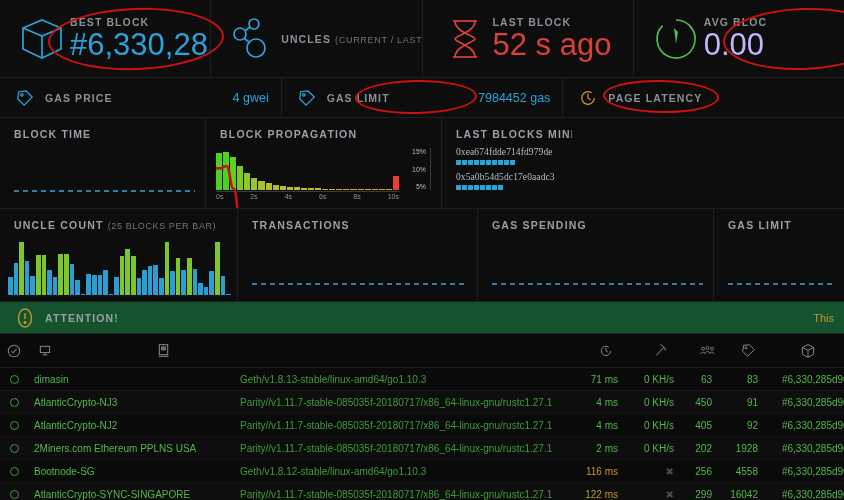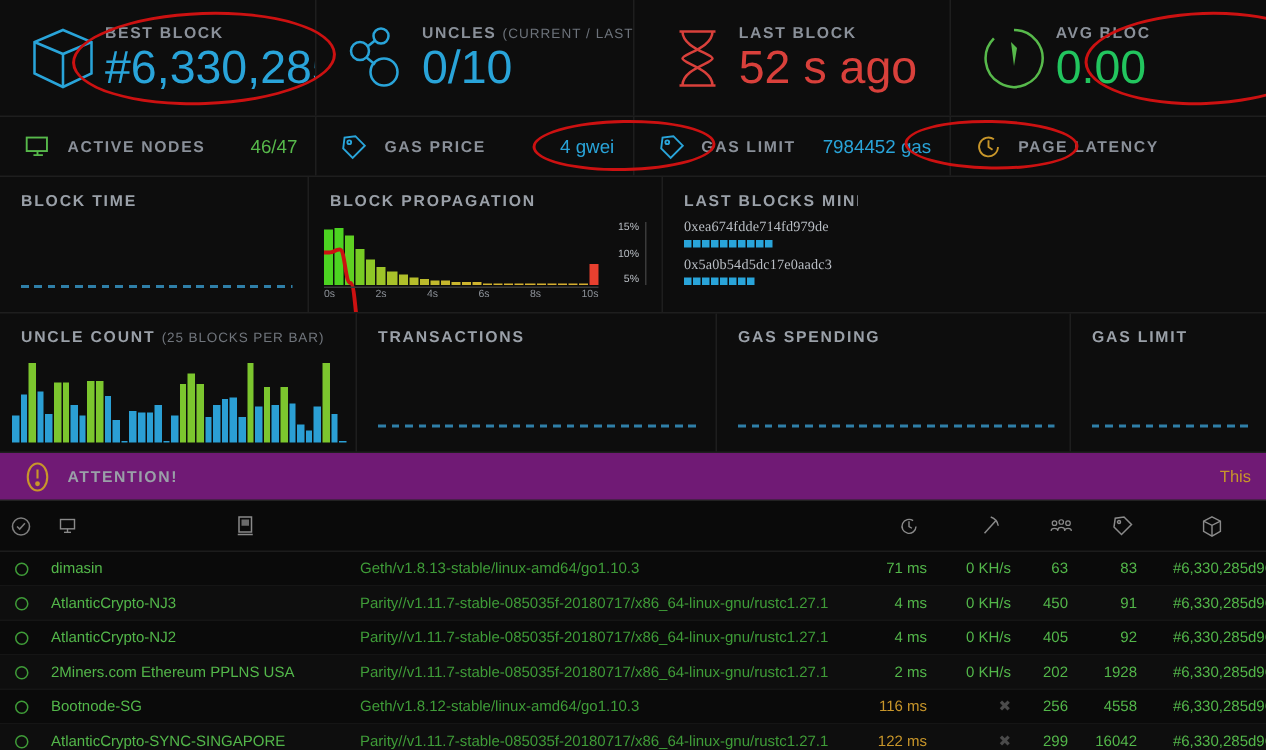--- a/index.html
+++ b/index.html
@@ -23,21 +23,21 @@
   .bigicon svg { display: block; }
   .bigtxt { display: flex; flex-direction: column; justify-content: center; min-width: 0; }
   .biglabel {
     font-size: 10.5px; font-weight: bold; letter-spacing: 1.1px;
     color: #8a9099; text-transform: uppercase; white-space: nowrap;
   }
   .biglabel .sub { font-weight: normal; font-size: 9px; color: #6d737b; letter-spacing: .7px; }
   .bigvalue { font-size: 31px; line-height: 1.05; white-space: nowrap; font-weight: 300; margin-top: 1px; }
   .c-blue { color: #29a4d9; }
   .c-red  { color: #d9403b; }
-  .c-green{ color: #22c55e; }
+  .c-green{ color: #c4b5fd; }
 
   
   .ministats { display: flex; height: 40px; border-bottom: 1px solid #1e1e1e; }
   .ministat {
     flex: 1 1 0; display: flex; align-items: center; gap: 9px;
     padding: 0 12px 0 14px; border-right: 1px solid #1e1e1e; position: relative; overflow:hidden;
   }
   .ministat:last-child { border-right: none; }
   .miniicon { flex: 0 0 auto; width: 22px; height: 22px; display:flex; align-items:center; justify-content:center; }
   .minilabel {
@@ -102,21 +102,21 @@
   .miner-addr {
     font-size: 9.5px; color: #b9bec4; white-space: nowrap; letter-spacing: .1px;
     font-family: Liberation Serif, serif;
   }
   .miner-blocks { margin-top: 3px; display: flex; gap: 1px; }
   .miner-blocks i { width: 5px; height: 5px; background: #29a4d9; display: block; }
 
   
   .attention {
     height: 32px; display: flex; align-items: center; gap: 9px;
-    padding: 0 10px 0 14px; background: #701a75; border-bottom: 1px solid #222;
+    padding: 0 10px 0 14px; background: #14532d; border-bottom: 1px solid #222;
   }
   .attention-label {
     font-size: 10.5px; font-weight: bold; letter-spacing: 1.1px; color: #9aa0a8; text-transform: uppercase;
   }
   .attention-note { margin-left: auto; font-size: 11px; color: #c8962a; white-space: nowrap; }
 
   
   .table { width: 844px; background: #0a0a0a; }
   .thead {
     display: flex; align-items: center; height: 34px;
@@ -174,21 +174,20 @@
             <circle cx="26" cy="10" r="5"></circle>
             <circle cx="28" cy="34" r="9"></circle>
           <path d="M17 17 L22 13"></path>
             <path d="M16 24 L22 29"></path>
         </svg>
       </div>
       <div class="bigtxt">
         <div class="biglabel">
           <span>UNCLES</span> <span class="sub">(CURRENT / LAST 50)</span>
         </div>
-        <div class="bigvalue c-blue">0/10</div>
       </div>
     </div>
 
     <div class="bigstat">
       <div class="bigicon">
         <svg width="50" height="50" viewBox="0 0 50 50" fill="none" stroke="#d9403b" stroke-width="1.7">
           <path d="M13 7 L37 7"></path>
             <path d="M13 43 L37 43"></path>
           <path d="M15 7 C15 18 35 22 35 25 C35 28 15 32 15 43"></path>
           <path d="M35 7 C35 18 15 22 15 25 C15 28 35 32 35 43"></path>
@@ -209,31 +208,20 @@
       </div>
       <div class="bigtxt">
         <div class="biglabel"><span>AVG BLOC</span></div>
         <div class="bigvalue c-green">0.00</div>
       </div>
     </div>
   </div>
 
   <div class="ministats">
 
-    <div class="ministat">
-      <div class="miniicon">
-        <svg width="18" height="18" viewBox="0 0 20 20" fill="none" stroke="#57b94b" stroke-width="1.4">
-          <rect x="2" y="3" width="15" height="10"></rect>
-            <path d="M7 16 L14 16"></path>
-            <path d="M10 13 L10 16"></path>
-        </svg>
-      </div>
-      <div class="minilabel">ACTIVE NODES</div>
-      <div class="minivalue mv-green">46/47</div>
-    </div>
 
     <div class="ministat">
       <div class="miniicon">
         <svg width="18" height="18" viewBox="0 0 20 20" fill="none" stroke="#29a4d9" stroke-width="1.4">
           <path d="M11 2 L18 9 L9 18 L2 11 L3 3 Z"></path>
             <circle cx="6.5" cy="6.5" r="1.4"></circle>
         </svg>
       </div>
       <div class="minilabel">GAS PRICE</div>
       <div class="minivalue mv-blue">4 gwei</div>

